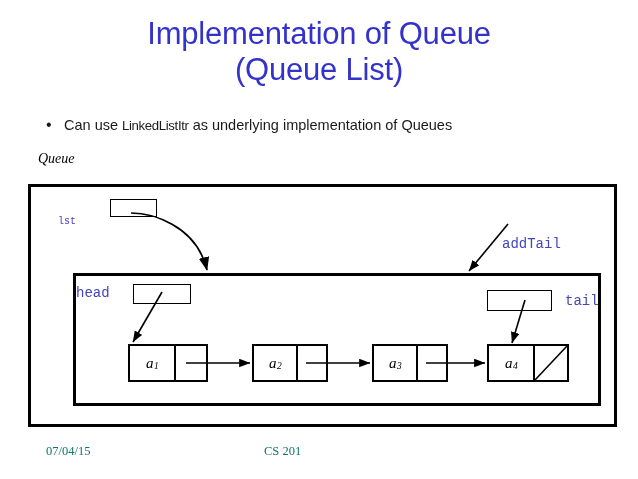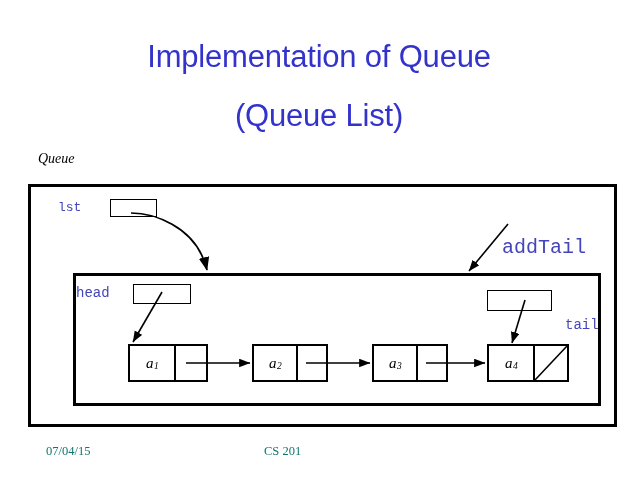--- a/index.html
+++ b/index.html
@@ -23,21 +23,21 @@
     top: 16px;
     width: 638px;
     text-align: center;
     color: #3333cc;
     font-family: "Liberation Sans", sans-serif;
     font-size: 31px;
     line-height: 36px;
     font-weight: normal;
     letter-spacing: -0.2px;
   }
-  #title-block .tline { display: block; margin-top: 23px; }
+  #title-block .tline { display: block; }
 
   
   #bullet-row {
     position: absolute;
     left: 46px;
     top: 116px;
     width: 580px;
     color: #1a1a1a;
     font-size: 14.5px;
     line-height: 18px;
@@ -68,24 +68,24 @@
   #queue-label { left: 38px; top: 151px; font-size: 14px; }
   #linkedlist-label { left: 80px; top: 245px; font-size: 17px; }
 
   
   .code-label {
     position: absolute;
     font-family: "Liberation Mono", "DejaVu Sans Mono", monospace;
     color: #4444bb;
     white-space: nowrap;
   }
-  #lst-label     { left: 58px;  top: 200px; font-size: 13px; }
+  #lst-label     { left: 58px;  top: 216px; font-size: 10px; }
   #head-label    { left: 76px;  top: 285px; font-size: 14px; }
-  #tail-label    { left: 565px; top: 293px; font-size: 14px; margin-top: 24px; }
-  #addtail-label { left: 502px; top: 236px; font-size: 20px; }
+  #tail-label    { left: 565px; top: 293px; font-size: 14px; }
+  #addtail-label { left: 502px; top: 236px; font-size: 14px; }
 
   
   #outer-box {
     position: absolute;
     left: 28px;
     top: 184px;
     width: 589px;
     height: 243px;
     border: 3px solid #000000;
     box-sizing: border-box;
@@ -181,20 +181,23 @@
 </head>
 <body>
 
 <div id="slide">
 
   <div id="title-block">
     <span class="tline">Implementation of Queue</span>
     <span class="tline">(Queue List)</span>
   </div>
 
+  <div id="bullet-row">
+    <span class="dot">•</span><span class="txt">Can use </span><span class="mono-ish">LinkedListItr</span><span class="txt"> as underlying implementation of Queues</span>
+  </div>
 
   <div id="queue-label" class="serif-italic">Queue</div>
 
   <div id="outer-box"></div>
   <div id="inner-box"></div>
 
   <div id="lst-label" class="code-label">lst</div>
   <div id="lst-cell" class="var-cell"></div>
 
   <div id="head-label" class="code-label">head</div>

